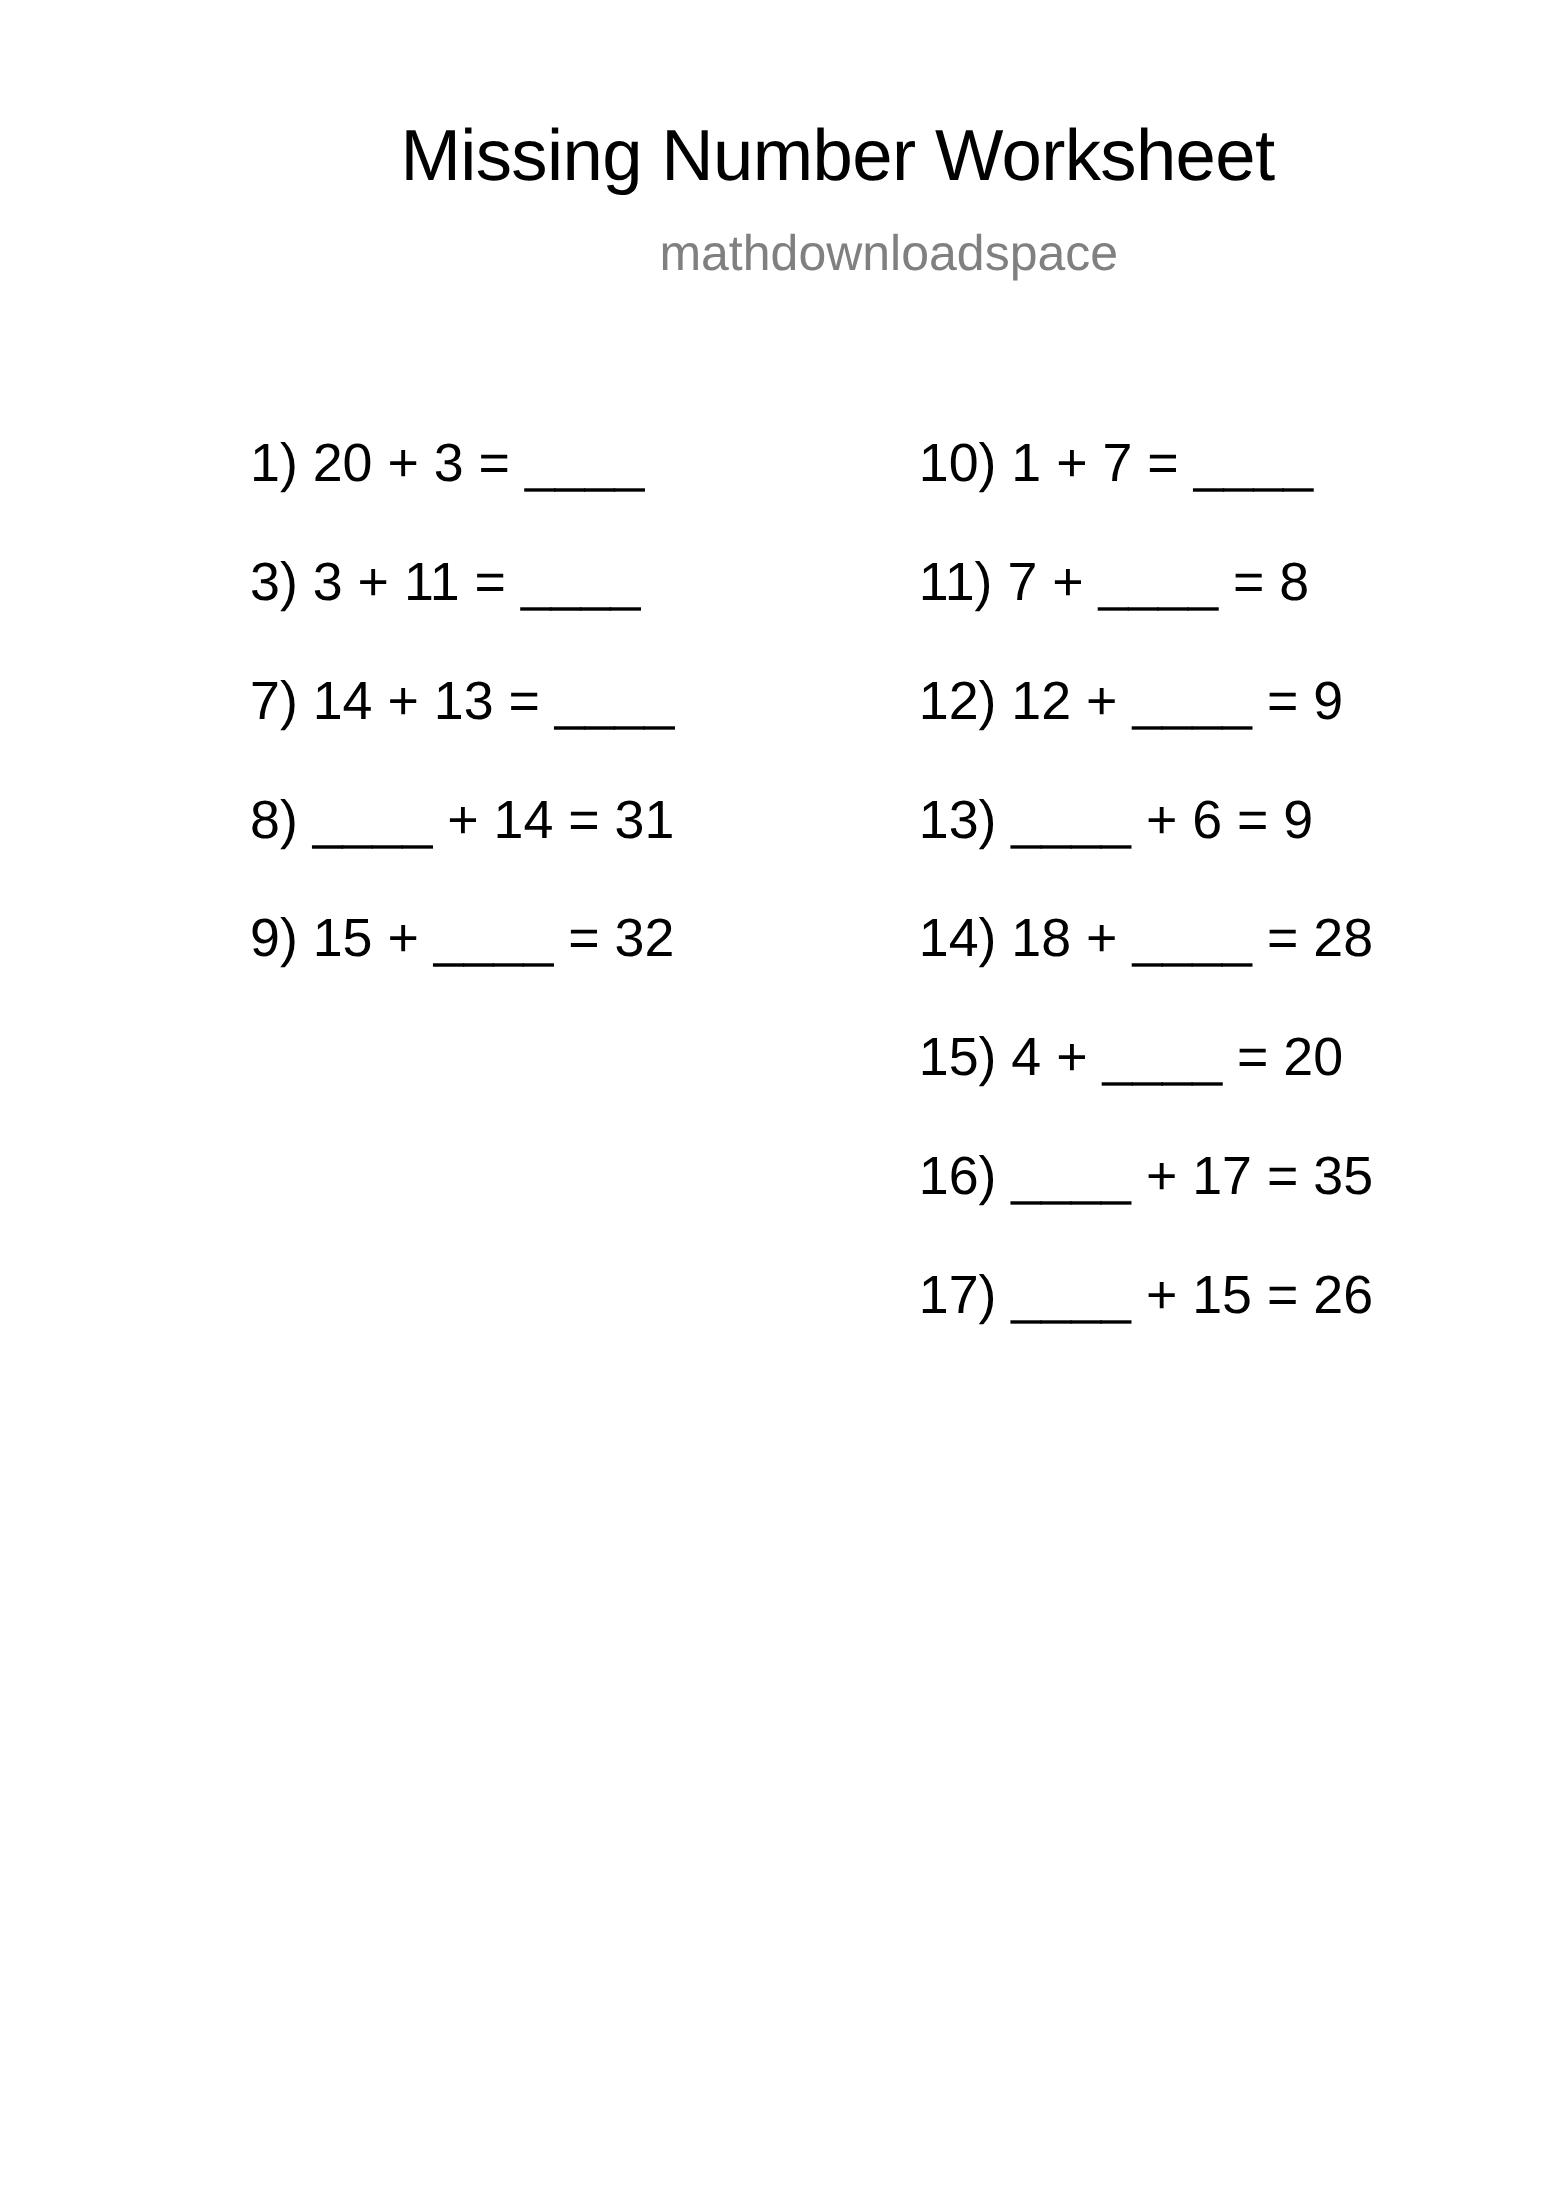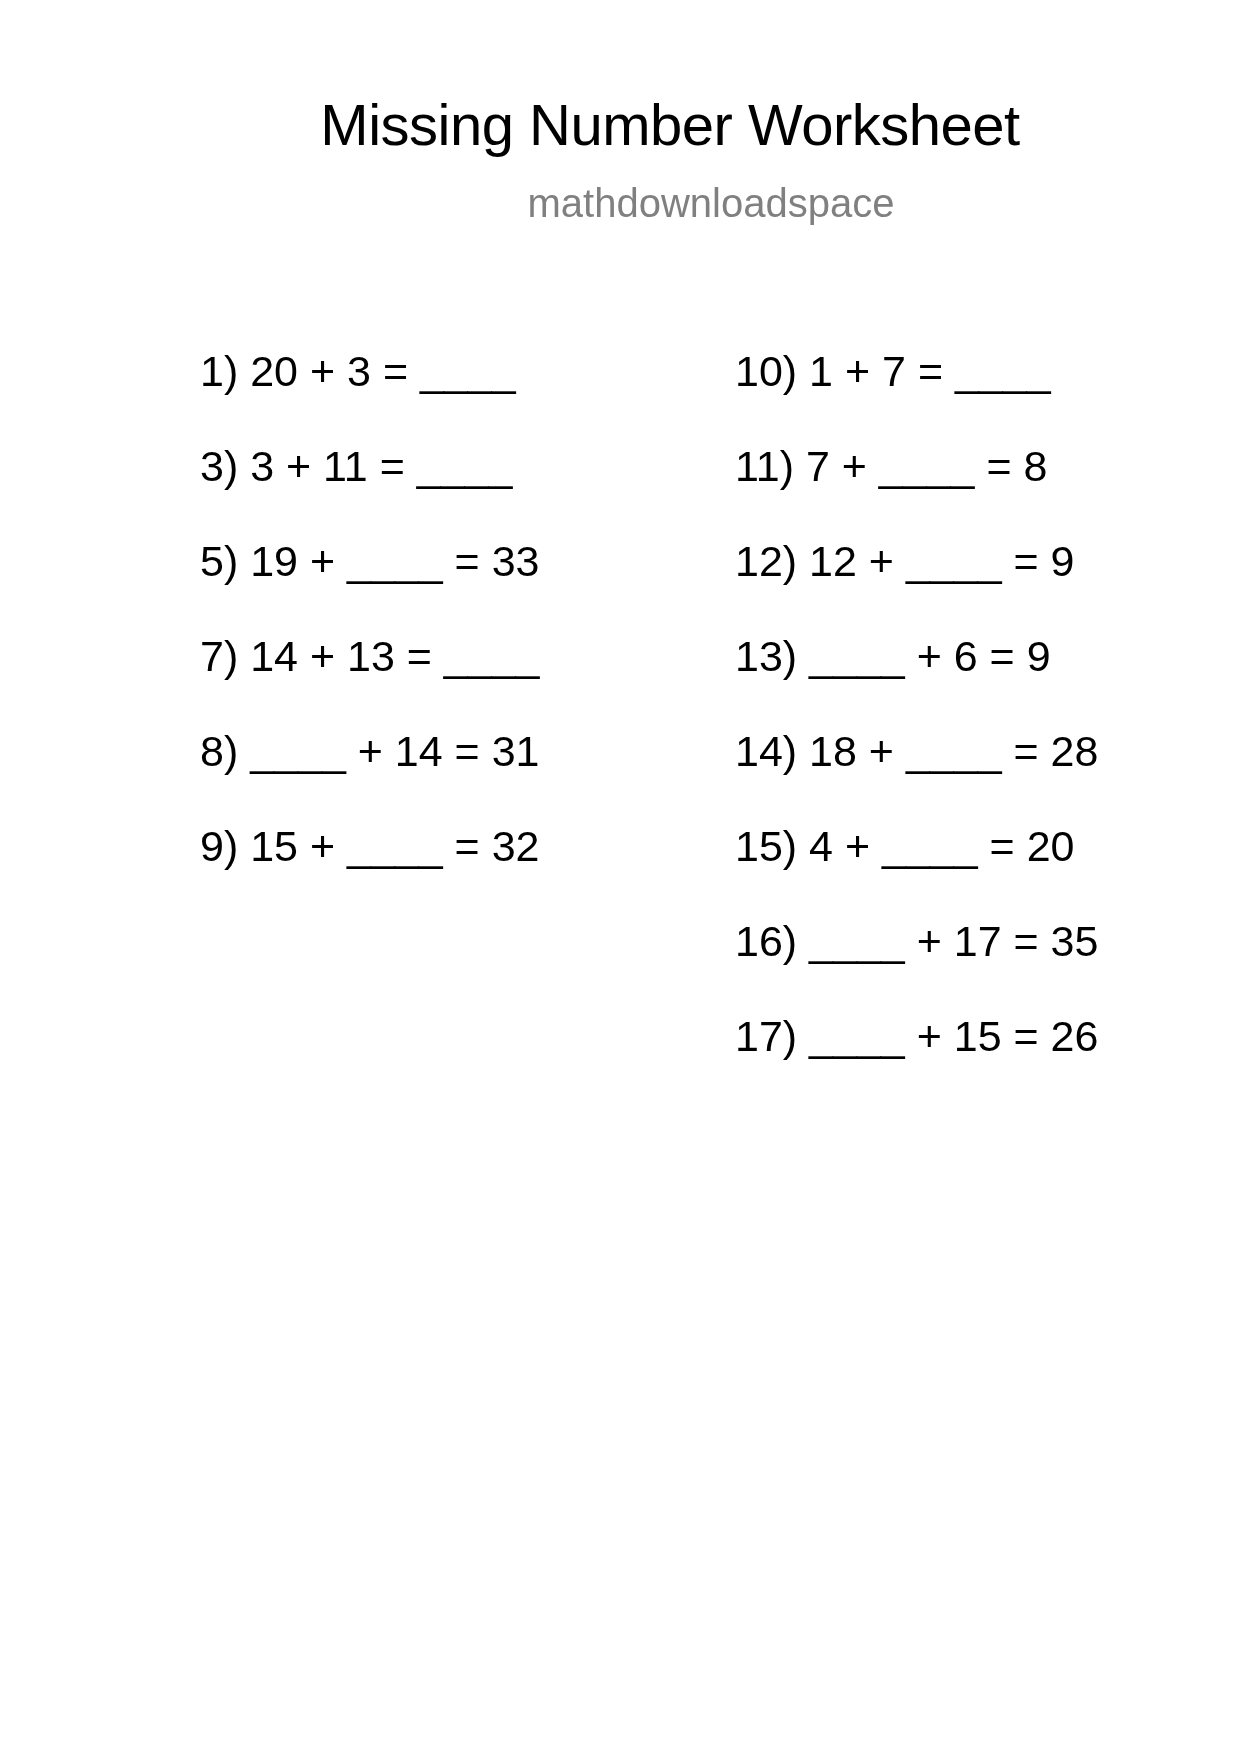--- a/index.html
+++ b/index.html
@@ -52,21 +52,20 @@
   </style>
 </head>
 <body>
 
 <div class="title">Missing Number Worksheet</div>
 <div class="subtitle">mathdownloadspace</div>
 
 <div class="column left">
   <div class="problem">1) 20 + 3 = ____</div>
   <div class="problem">3) 3 + 11 = ____</div>
-  <div class="problem">5) 19 + ____ = 33</div>
   <div class="problem">7) 14 + 13 = ____</div>
   <div class="problem">8) ____ + 14 = 31</div>
   <div class="problem">9) 15 + ____ = 32</div>
 </div>
 
 <div class="column right">
   <div class="problem">10) 1 + 7 = ____</div>
   <div class="problem">11) 7 + ____ = 8</div>
   <div class="problem">12) 12 + ____ = 9</div>
   <div class="problem">13) ____ + 6 = 9</div>

